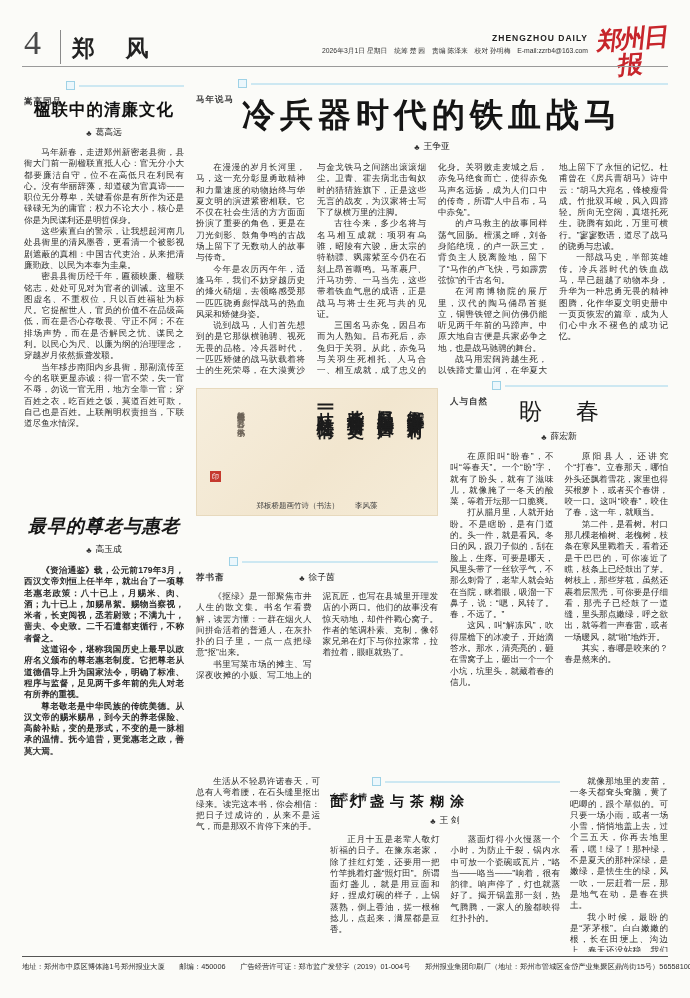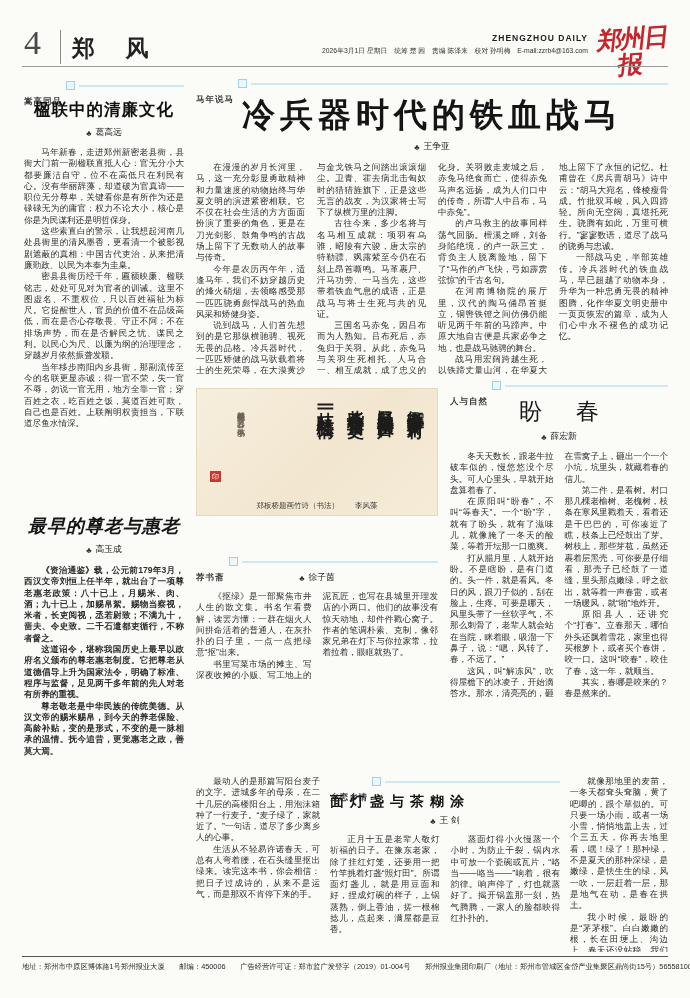--- a/index.html
+++ b/index.html
@@ -158,42 +158,40 @@
     <div class="author" style="margin-top:5px;">
       <span class="club">♣</span>
       <span>徐子茵</span>
     </div>
     <div class="body cols2" style="margin-top:7px;height:148px;">
         <p class="">《抠绿》是一部聚焦市井人生的散文集。书名乍看费解，读罢方懂：一群在烟火人间拼命活着的普通人，在灰扑扑的日子里，一点一点把绿意“抠”出来。</p>
         <p class="">书里写菜市场的摊主、写深夜收摊的小贩、写工地上的泥瓦匠，也写在县城里开理发店的小两口。他们的故事没有惊天动地，却件件戳心窝子。作者的笔调朴素、克制，像邻家兄弟在灯下与你拉家常，拉着拉着，眼眶就热了。</p>
       </div>
   </div>
   <div class="abs body" style="left:196px;top:776px;width:124px;height:176px;">
-      <p class="">最动人的是那篇写阳台麦子的文字。进城多年的母亲，在二十几层的高楼阳台上，用泡沫箱种了一行麦子。“麦子绿了，家就近了。”一句话，道尽了多少离乡人的心事。</p>
       <p class="">生活从不轻易许诺春天，可总有人弯着腰，在石头缝里抠出绿来。读完这本书，你会相信：把日子过成诗的，从来不是运气，而是那双不肯停下来的手。</p>
     </div>
 
   <div class="abs" style="left:450px;top:380px;width:218px;">
     <div class="kicker">
       <span class="kicker-text">人与自然</span>
       <span class="kicker-box"></span>
       <span class="kicker-line"></span>
     </div>
     <div class="t-spring" style="margin-top:5px;">盼 春</div>
     <div class="author" style="margin-top:4px;">
       <span class="club">♣</span>
       <span>薛宏新</span>
     </div>
     <div class="body cols2" style="margin-top:8px;height:322px;">
-        <p class="">冬天天数长，跟老牛拉破车似的，慢悠悠没个尽头。可人心里头，早就开始盘算着春了。</p>
         <p class="">在原阳叫“盼春”，不叫“等春天”。一个“盼”字，就有了盼头，就有了滋味儿，就像腌了一冬天的酸菜，等着开坛那一口脆爽。</p>
         <p class="">打从腊月里，人就开始盼。不是瞎盼，是有门道的。头一件，就是看风。冬日的风，跟刀子似的，刮在脸上，生疼。可要是哪天，风里头带了一丝软乎气，不那么刺骨了，老辈人就会站在当院，眯着眼，吸溜一下鼻子，说：“嗯，风转了。春，不远了。”</p>
         <p class="">这风，叫“解冻风”，吹得屋檐下的冰凌子，开始滴答水。那水，清亮亮的，砸在雪窝子上，砸出一个一个小坑，坑里头，就藏着春的信儿。</p>
+        <p class="">原阳县人，还讲究个“打春”。立春那天，哪怕外头还飘着雪花，家里也得买根萝卜，或者买个春饼，咬一口。这叫“咬春”，咬住了春，这一年，就顺当。</p>
         <p class="">第二件，是看树。村口那几棵老榆树、老槐树，枝条在寒风里戳着天，看着还是干巴巴的，可你凑近了瞧，枝条上已经鼓出了芽。树枝上，那些芽苞，虽然还裹着层黑壳，可你要是仔细看，那壳子已经鼓了一道缝，里头那点嫩绿，呼之欲出，就等着一声春雷，或者一场暖风，就“啪”地炸开。</p>
-        <p class="">原阳县人，还讲究个“打春”。立春那天，哪怕外头还飘着雪花，家里也得买根萝卜，或者买个春饼，咬一口。这叫“咬春”，咬住了春，这一年，就顺当。</p>
         <p class="">其实，春哪是咬来的？春是熬来的。</p>
       </div>
   </div>
   <div class="abs body" style="left:570px;top:776px;width:98px;height:176px;">
       <p class="">就像那地里的麦苗，一冬天都耷头耷脑，黄了吧唧的，跟个草似的。可只要一场小雨，或者一场小雪，悄悄地盖上去，过个三五天，你再去地里看，嘿！绿了！那种绿，不是夏天的那种深绿，是嫩绿，是怯生生的绿，风一吹，一层赶着一层，那是地气在动，是春在拱土。</p>
       <p class="">我小时候，最盼的是“茅茅根”。白白嫩嫩的根，长在田埂上、沟边上，春天还没站稳，我们就挎着小篮去挖，剥了皮，搁嘴里一嚼，甜丝丝的，那是春天头一口甜。</p>
     </div>
 
   <div class="abs" style="left:330px;top:776px;width:230px;">
     <div class="kicker">

